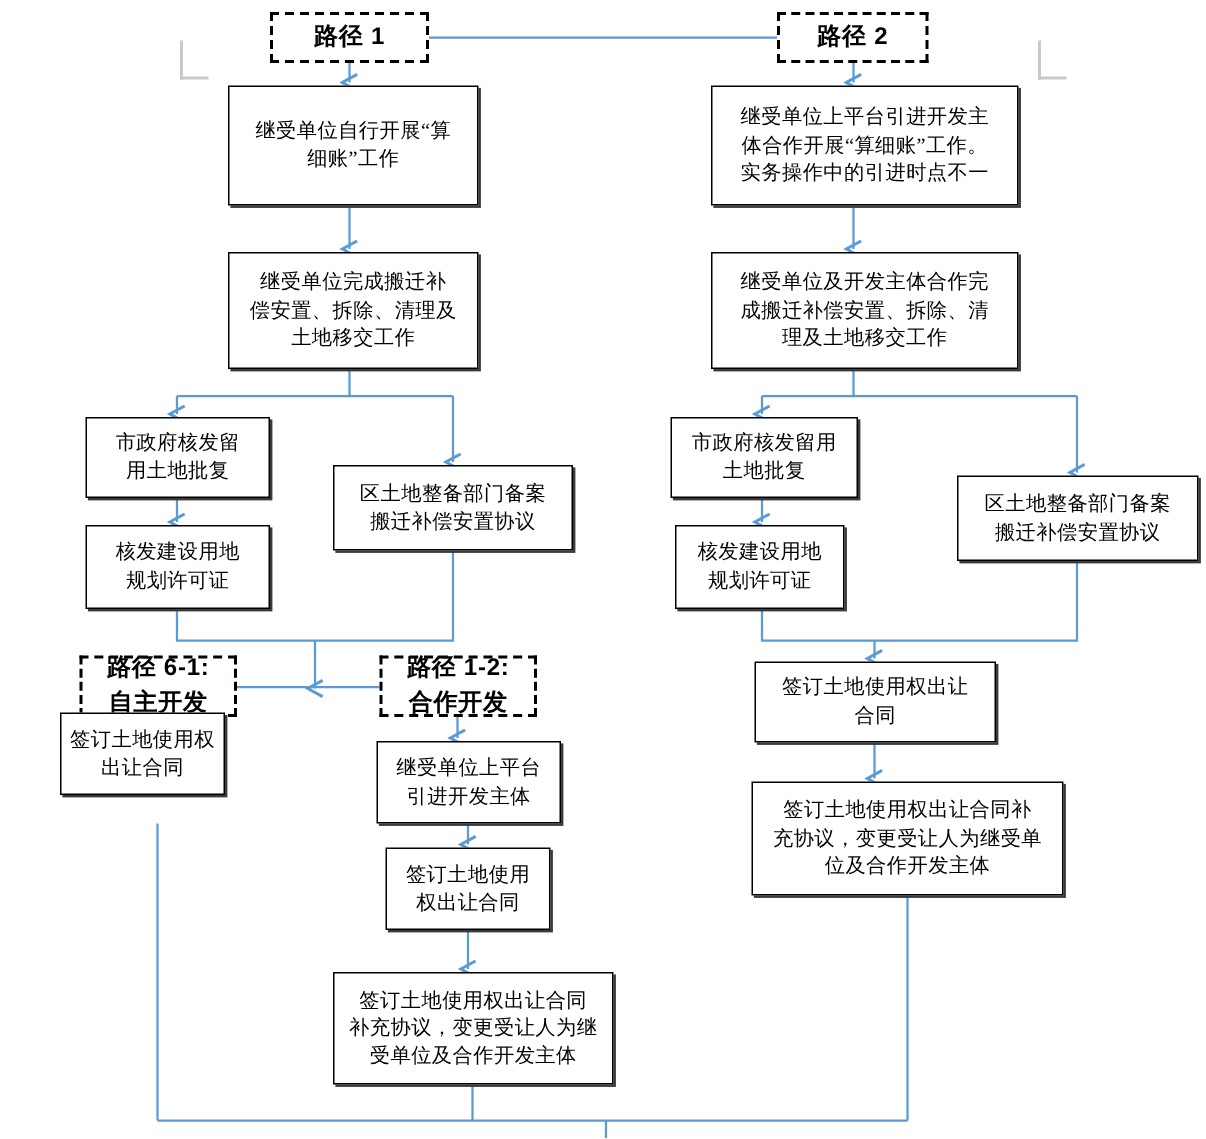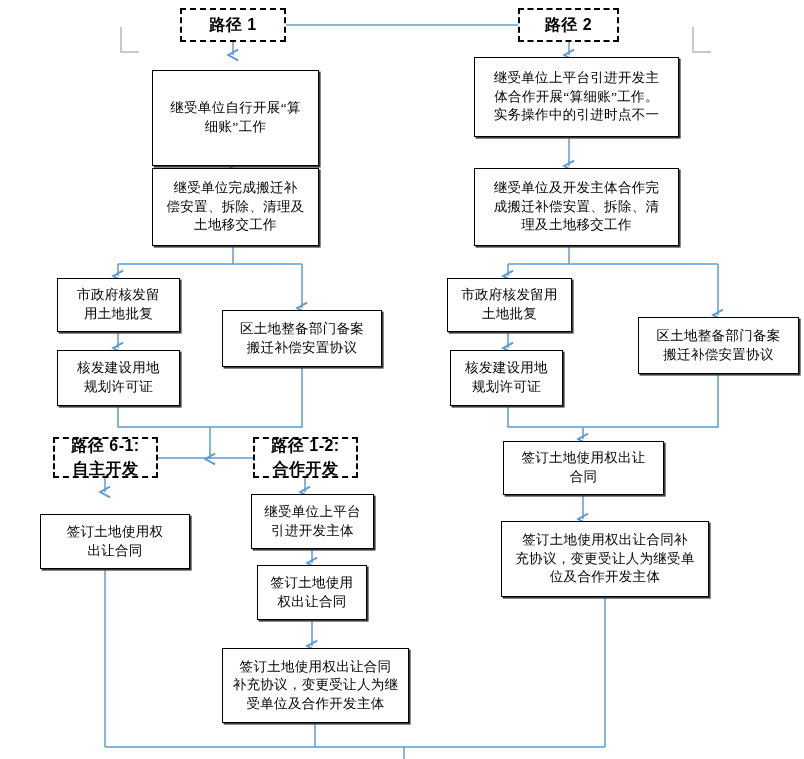--- a/index.html
+++ b/index.html
@@ -126,21 +126,21 @@
       <path d="M605,597 L605,747"></path>
       <path d="M105,747 L605,747"></path>
       <path d="M404,747 L404,759"></path>
     </g>
   </svg>
 
   <div class="node dashed" style="left:180px; top:8px; width:106px; height:34px;">
     <span class="txt">路径 1</span>
   </div>
 
-  <div class="node solid" style="left:152px; top:70px; width:167px; height:96px;">
+  <div class="node solid" style="left:152px; top:57px; width:167px; height:80px;">
     <span class="txt">继受单位自行开展“算
 细账”工作</span>
   </div>
 
   <div class="node solid" style="left:152px; top:168px; width:167px; height:78px;">
     <span class="txt">继受单位完成搬迁补
 偿安置、拆除、清理及
 土地移交工作</span>
   </div>
 
@@ -162,21 +162,21 @@
   <div class="node dashed" style="left:53px; top:437px; width:105px; height:41px;">
     <span class="txt">路径 6-1:
 自主开发</span>
   </div>
 
   <div class="node dashed" style="left:253px; top:437px; width:105px; height:41px;">
     <span class="txt">路径 1-2:
 合作开发</span>
   </div>
 
-  <div class="node solid" style="left:40px; top:514px; width:150px; height:55px;">
+  <div class="node solid" style="left:40px; top:475px; width:110px; height:55px;">
     <span class="txt">签订土地使用权
 出让合同</span>
   </div>
 
   <div class="node solid" style="left:251px; top:494px; width:123px; height:55px;">
     <span class="txt">继受单位上平台
 引进开发主体</span>
   </div>
 
   <div class="node solid" style="left:257px; top:565px; width:110px; height:55px;">

